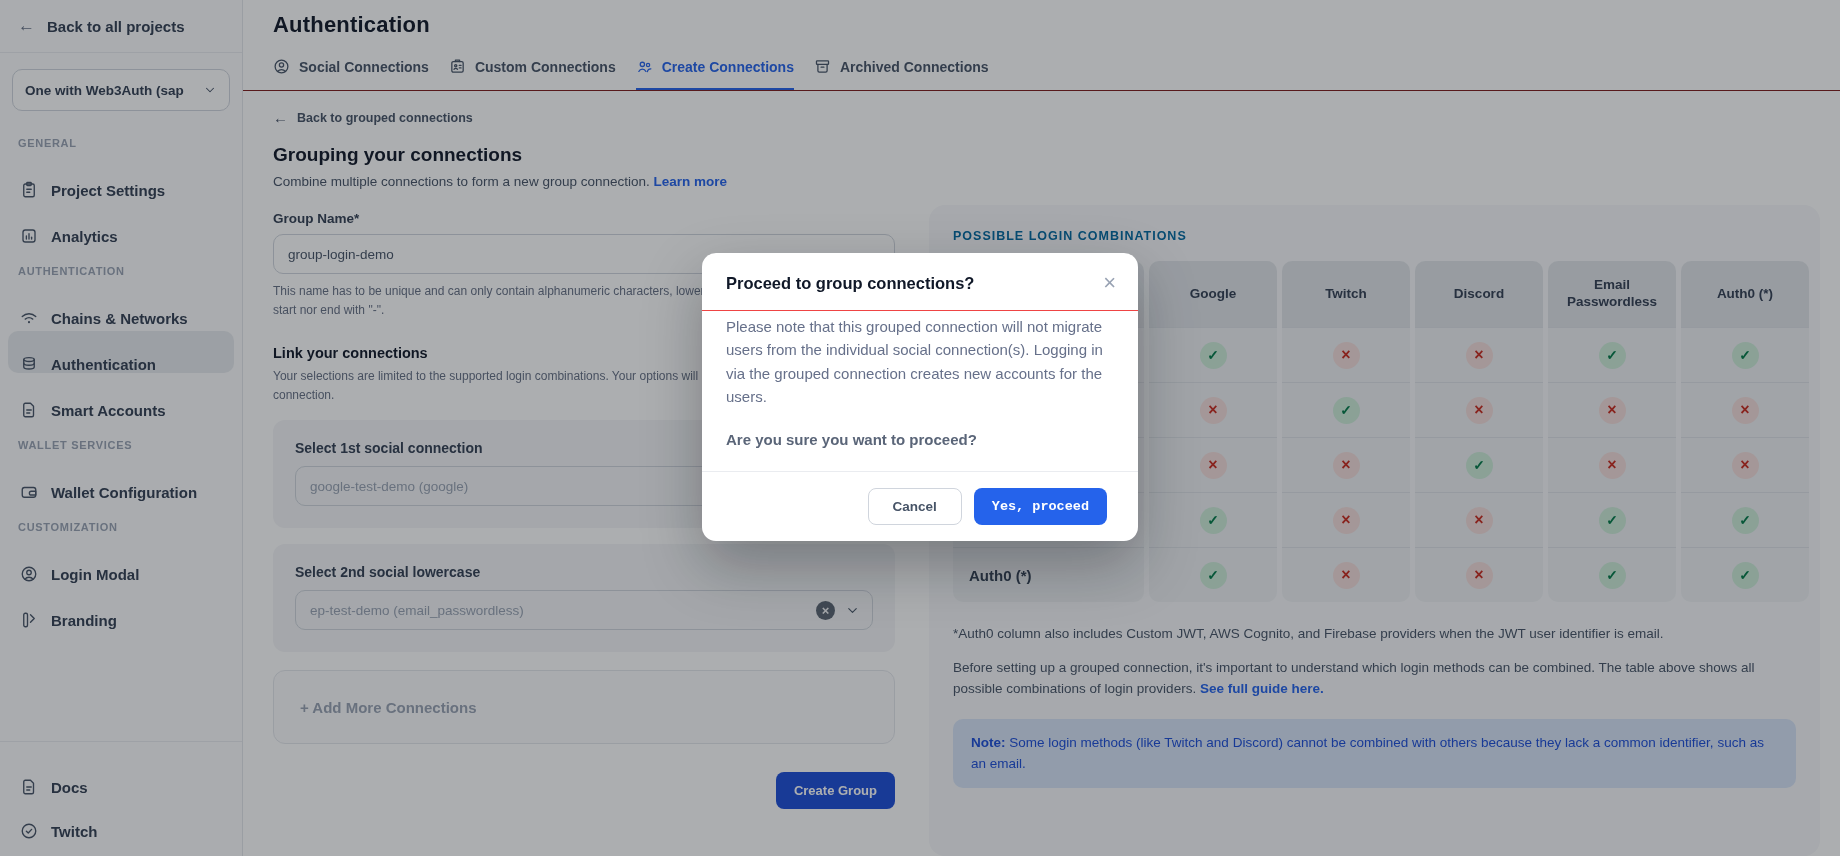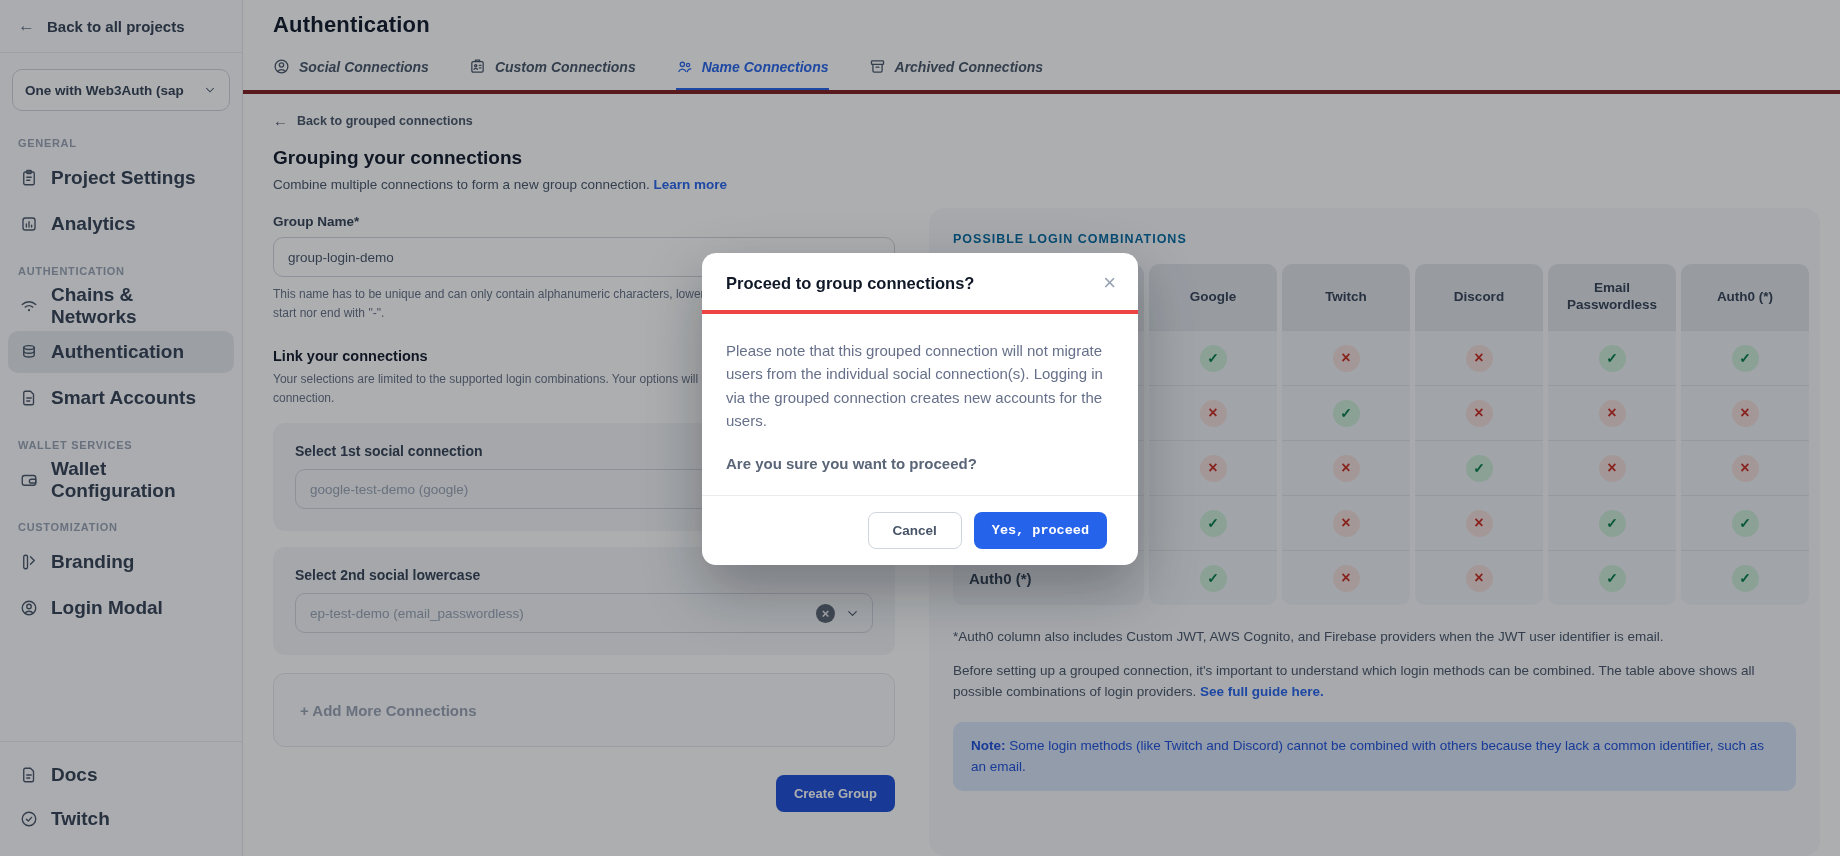--- a/index.html
+++ b/index.html
@@ -13,30 +13,30 @@
   .side-back { height:53px; display:flex; align-items:center; gap:12px; padding:0 18px;
     border-bottom:1px solid #EAECF0; font-size:15px; font-weight:700; color:#344054; }
   .side-back .arr { color:#667085; font-size:17px; }
   .proj-select { margin:16px 12px 8px 12px; height:42px; border:1px solid #D0D5DD; background:#fff;
     border-radius:10px; display:flex; align-items:center; justify-content:space-between;
     padding:0 12px; font-size:13.5px; font-weight:600; color:#344054; cursor:pointer; }
   .proj-select .txt { white-space:nowrap; overflow:hidden; max-width:170px; }
   .sec-label { padding:18px 18px 6px 18px; font-size:11px; font-weight:700; letter-spacing:.7px;
     color:#98A2B3; }
   .side-item { height:42px; margin:2px 8px; padding:0 12px; border-radius:10px; display:flex;
-    align-items:center; gap:13px; font-size:19px; font-weight:600; color:#344054; cursor:pointer; }
+    align-items:flex-end; gap:13px; font-size:15px; font-weight:600; color:#344054; cursor:pointer; }
   .side-item.active { background:#E7EAEE; }
   .side-item svg { flex:0 0 auto; }
   .side-spacer { flex:1; }
   .side-footer { border-top:1px solid #EAECF0; padding:10px 0 14px 0; }
 
   
   .main { flex:1; display:flex; flex-direction:column; background:#fff; min-width:0; }
   .page-title { padding:12px 0 0 30px; font-size:22px; font-weight:800; letter-spacing:.2px; }
-  .tabs { display:flex; gap:40px; padding:20px 0 0 30px; border-bottom:4px solid #7f1d1d;font-style:italic; }
+  .tabs { display:flex; gap:20px; padding:20px 0 0 30px; border-bottom:1px solid #7f1d1d; }
   .tab { display:flex; align-items:center; gap:9px; padding-bottom:13px; font-size:14px;
     font-weight:600; color:#475467; cursor:pointer; border-bottom:2px solid transparent; }
   .tab.active { color:#2563EB; border-bottom-color:#2563EB; }
   .content { flex:1; display:flex; gap:34px; padding:18px 20px 0 30px; min-height:0; }
 
   
   .form-col { width:622px; min-width:622px; }
   .back-link { display:flex; align-items:center; gap:9px; font-size:12.5px; font-weight:600;
     color:#475467; cursor:pointer; }
   .back-link .arr { font-size:15px; color:#475467; }
@@ -91,21 +91,21 @@
     font-size:13.5px; line-height:1.6; color:#1D4ED8; max-width:872px; }
   .note-box b { font-weight:700; }
 
   
   .dim { position:fixed; inset:0; background:rgba(18,22,30,0.35); z-index:40; }
   .modal { position:fixed; left:50%; transform:translateX(-50%); top:253px; width:436px; z-index:50;
     background:#fff; border-radius:14px; box-shadow:0 24px 60px rgba(10,14,20,.3); }
   .modal-head { display:flex; align-items:center; justify-content:space-between; padding:19px 22px 16px 24px; }
   .modal-title { font-size:16.5px; font-weight:800; color:#101828; }
   .modal-x { font-size:22px; color:#98A2B3; cursor:pointer; line-height:1; }
-  .modal-body { border-top:4px solid #ef4444; padding:25px 24px 20px 24px; font-size:15px;
+  .modal-body { border-top:1px solid #ef4444; padding:4px 24px 20px 24px; font-size:15px;
     line-height:1.55; color:#66708A; }
   .modal-q { margin-top:20px; font-weight:700; color:#5A6578; font-size:15px; }
   .modal-foot { border-top:1px solid #EAECF0; padding:16px 31px; display:flex;
     justify-content:flex-end; gap:12px; }
   .btn-cancel { background:#fff; border:1px solid #D0D5DD; border-radius:8px; padding:10px 24px;
     font-size:13.5px; font-weight:600; color:#475467; cursor:pointer;
     font-family:"Liberation Sans", sans-serif; }
   .btn-proceed { background:#2563EB; border:none; border-radius:8px; padding:10px 18px;
     font-size:13.5px; font-weight:700; color:#fff; cursor:pointer;
     font-family:Liberation Mono, monospace; }
@@ -182,32 +182,32 @@
       <svg width="18" height="18" viewBox="0 0 24 24" class="ic">
           <rect x="3" y="6" width="18" height="13" rx="3"></rect>
           <path d="M15 11h6v5h-6a2.5 2.5 0 0 1 0-5z"></path>
         </svg>
       <span>Wallet Configuration</span>
     </div>
 
     <div class="sec-label">CUSTOMIZATION</div>
     <div class="side-item">
       <svg width="18" height="18" viewBox="0 0 24 24" class="ic">
-          <rect x="5" y="3" width="5" height="18" rx="2"></rect>
-          <path d="M14 5l5 5-5 5"></path>
-        </svg>
-      <span>Branding</span>
-    </div>
-    <div class="side-item">
-      <svg width="18" height="18" viewBox="0 0 24 24" class="ic">
           <circle cx="12" cy="12" r="9"></circle>
           <circle cx="12" cy="10" r="3"></circle>
           <path d="M6.5 19a7 7 0 0 1 11 0"></path>
         </svg>
       <span>Login Modal</span>
+    </div>
+    <div class="side-item">
+      <svg width="18" height="18" viewBox="0 0 24 24" class="ic">
+          <rect x="5" y="3" width="5" height="18" rx="2"></rect>
+          <path d="M14 5l5 5-5 5"></path>
+        </svg>
+      <span>Branding</span>
     </div>
 
     <div class="side-spacer"></div>
     <div class="side-footer">
       <div class="side-item">
         <svg width="18" height="18" viewBox="0 0 24 24" class="ic">
             <path d="M7 3h7l4 4v12a2 2 0 0 1-2 2H7a2 2 0 0 1-2-2V5a2 2 0 0 1 2-2z"></path>
             <line x1="9" y1="12" x2="15" y2="12"></line>
             <line x1="9" y1="16" x2="13" y2="16"></line>
           </svg>
@@ -246,21 +246,21 @@
           </svg>
         <span>Custom Connections</span>
       </div>
       <div class="tab active">
         <svg width="17" height="17" viewBox="0 0 24 24" class="ic-tab ic-blue">
             <circle cx="9" cy="9" r="3"></circle>
             <path d="M4 19a5.5 5.5 0 0 1 10 0"></path>
             <circle cx="17" cy="10" r="2.3"></circle>
             <path d="M16 19.2a5 5 0 0 1 5-4"></path>
           </svg>
-        <span>Name Connections</span>
+        <span>Create Connections</span>
       </div>
       <div class="tab">
         <svg width="17" height="17" viewBox="0 0 24 24" class="ic-tab">
             <rect x="3.5" y="4" width="17" height="5" rx="1"></rect>
             <path d="M5.5 9v9a2 2 0 0 0 2 2h9a2 2 0 0 0 2-2V9"></path>
             <line x1="10" y1="13" x2="14" y2="13"></line>
           </svg>
         <span>Archived Connections</span>
       </div>
     </div>

